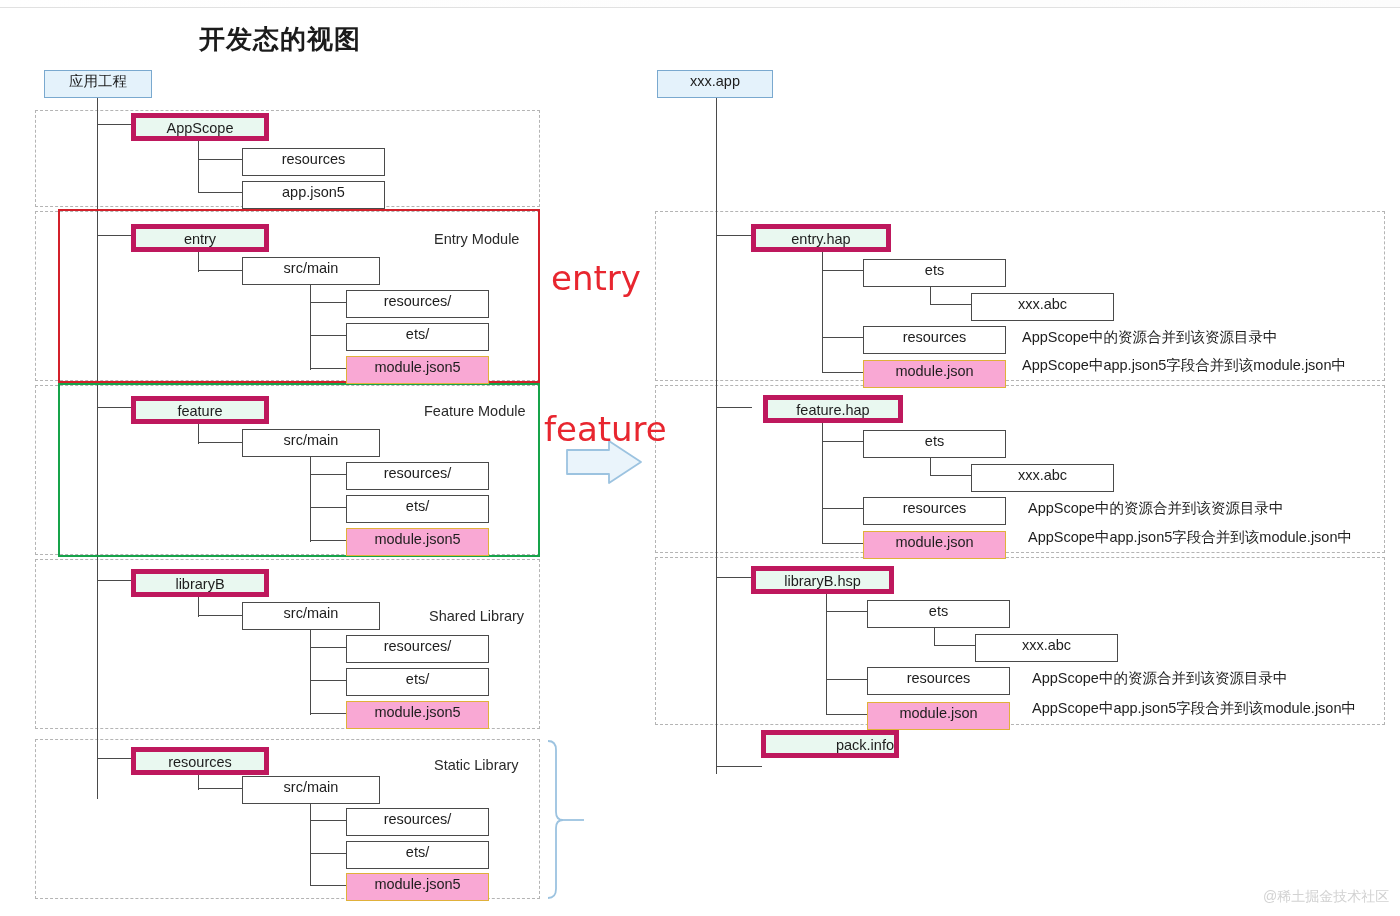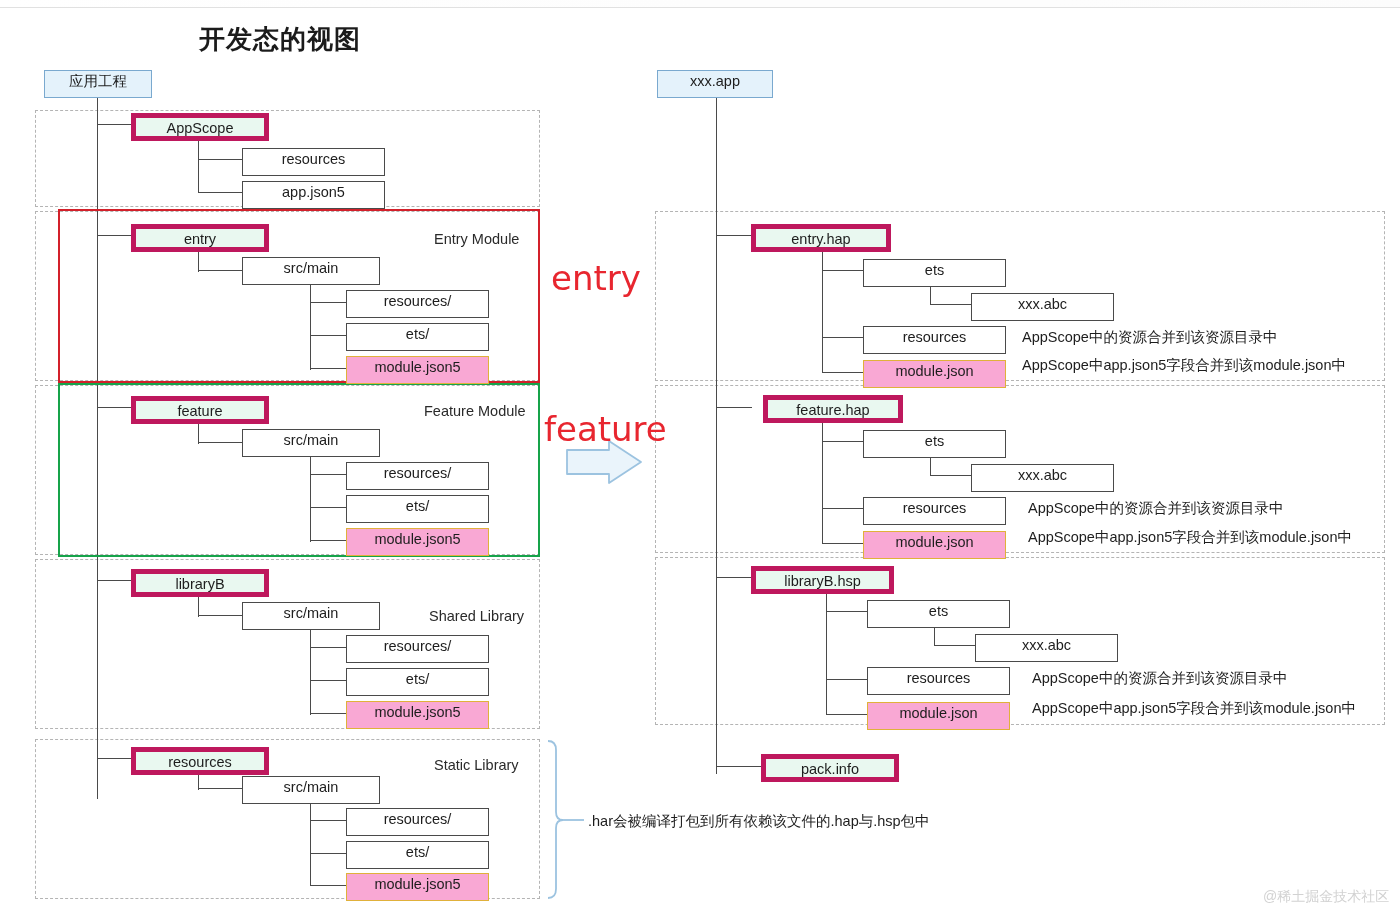--- a/index.html
+++ b/index.html
@@ -209,21 +209,20 @@
   <div class="node" style="left:242px; top:776px; width:138px;">src/main</div>
 
   <div class="vline thin" style="left:310px; top:799px; height:87px;"></div>
   <div class="hline thin" style="left:310px; top:820px; width:37px;"></div>
   <div class="node" style="left:346px; top:808px; width:143px;">resources/</div>
   <div class="hline thin" style="left:310px; top:853px; width:37px;"></div>
   <div class="node" style="left:346px; top:841px; width:143px;">ets/</div>
   <div class="hline thin" style="left:310px; top:885px; width:37px;"></div>
   <div class="node json" style="left:346px; top:873px; width:143px;">module.json5</div>
 
-  <div class="harnote" style="left:588px; top:812px;">.har会被编译打包到所有依赖该文件的.hap与.hsp包中</div>
 
   <div class="bigred" style="left:551px; top:258px;">entry</div>
   <div class="bigred" style="left:544px; top:409px;">feature</div>
 
 
   <div class="node root" style="left:657px; top:70px; width:116px;">xxx.app</div>
   <div class="vline" style="left:716px; top:93px; height:681px;"></div>
 
   <div class="dashbox" style="left:655px; top:211px; width:730px; height:170px;"></div>
 
@@ -282,17 +281,17 @@
 
   <div class="hline thin" style="left:826px; top:679px; width:42px;"></div>
   <div class="node" style="left:867px; top:667px; width:143px;">resources</div>
   <div class="note" style="left:1032px; top:669px;">AppScope中的资源合并到该资源目录中</div>
 
   <div class="hline thin" style="left:826px; top:714px; width:42px;"></div>
   <div class="node json" style="left:867px; top:702px; width:143px;">module.json</div>
   <div class="note" style="left:1032px; top:699px;">AppScope中app.json5字段合并到该module.json中</div>
 
   <div class="hline thin" style="left:716px; top:766px; width:46px;"></div>
-  <div class="node mod" style="left:761px; top:754px; width:138px;">pack.info</div>
+  <div class="node mod" style="left:761px; top:730px; width:138px;text-align:right;">pack.info</div>
 
   <div class="watermark" style="left:1263px; top:888px;">@稀土掘金技术社区</div>
 
 </div>
 
 </body></html>

